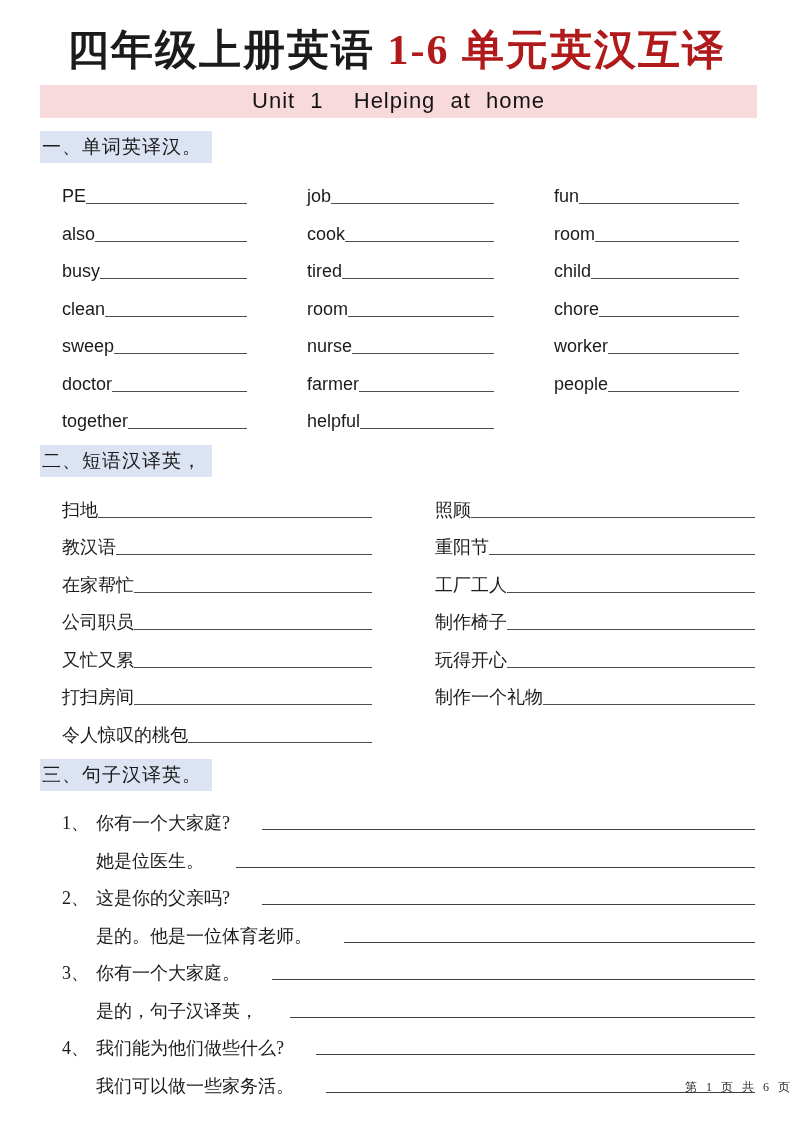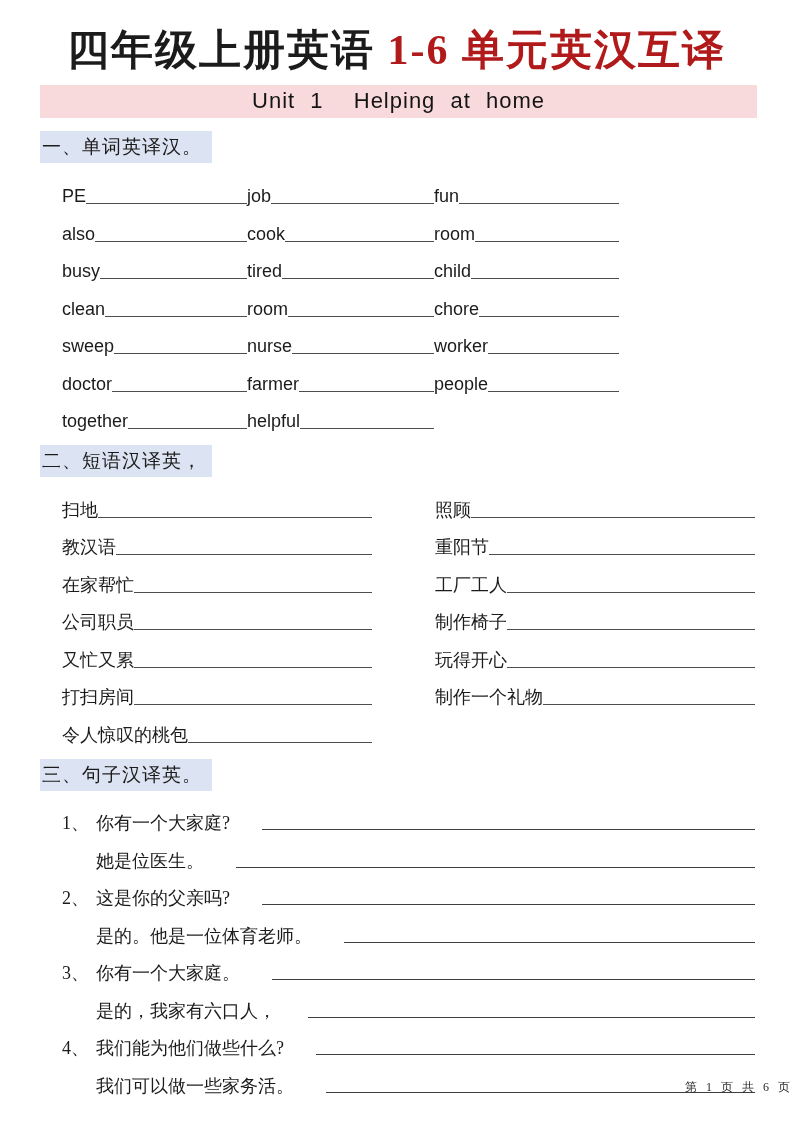--- a/index.html
+++ b/index.html
@@ -50,20 +50,21 @@
     font-family:"Liberation Serif", serif;
     padding:3px 10px 3px 2px;
     letter-spacing:1px;
   }
 
   
   .word-grid {
     margin:7px 0 0 62px;
     display:grid;
     grid-template-columns:185px 187px 185px;
+    column-gap:60px;
     grid-auto-rows:37.5px;
   }
   .cell { display:flex; align-items:flex-end; }
   .cell .w {
     font-size:18px;
     line-height:1;
     padding-bottom:2px;
     white-space:nowrap;
   }
   .blank {
@@ -307,21 +308,21 @@
       <span class="txt">是的。他是一位体育老师。</span>
       <span class="blank"></span>
     </div>
     <div class="sent-row">
       <span class="num">3、</span>
       <span class="txt">你有一个大家庭。</span>
       <span class="blank"></span>
     </div>
     <div class="sent-row">
       <span class="num"></span>
-      <span class="txt">是的，我家有六口人，</span>
+      <span class="txt">是的，句子汉译英，</span>
       <span class="blank"></span>
     </div>
     <div class="sent-row">
       <span class="num">4、</span>
       <span class="txt">我们能为他们做些什么?</span>
       <span class="blank"></span>
     </div>
     <div class="sent-row">
       <span class="num"></span>
       <span class="txt">我们可以做一些家务活。</span>

